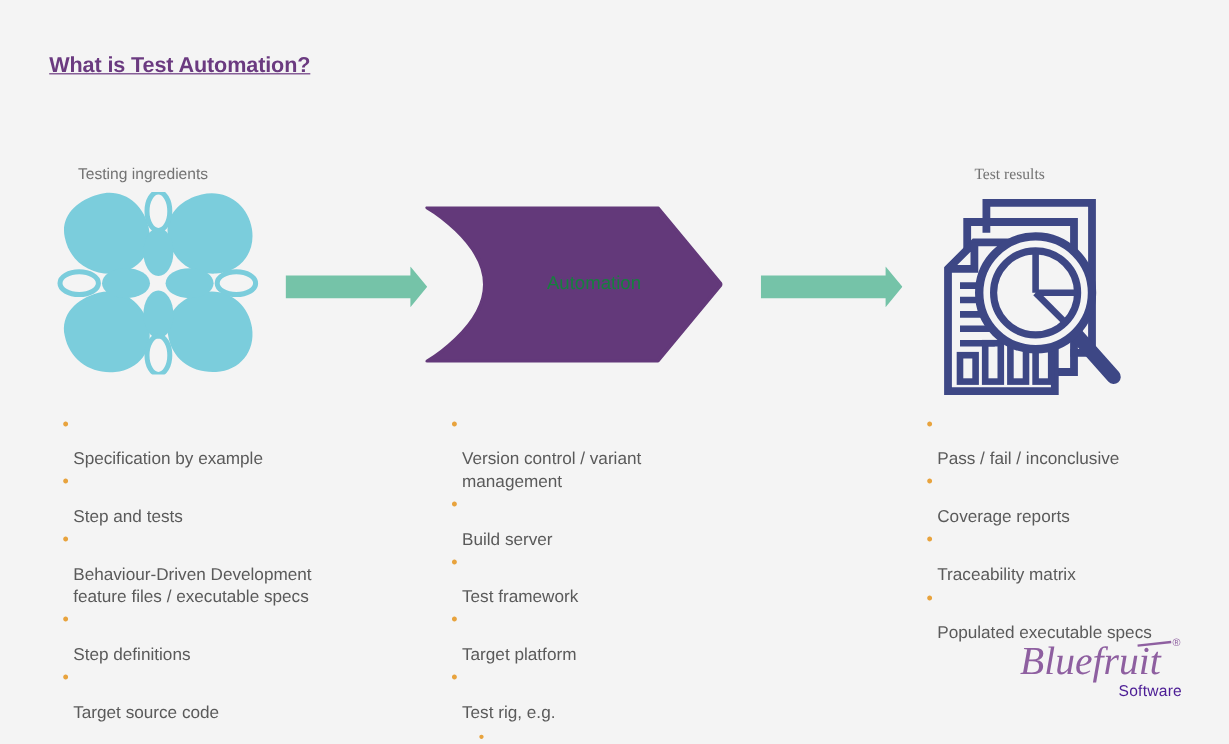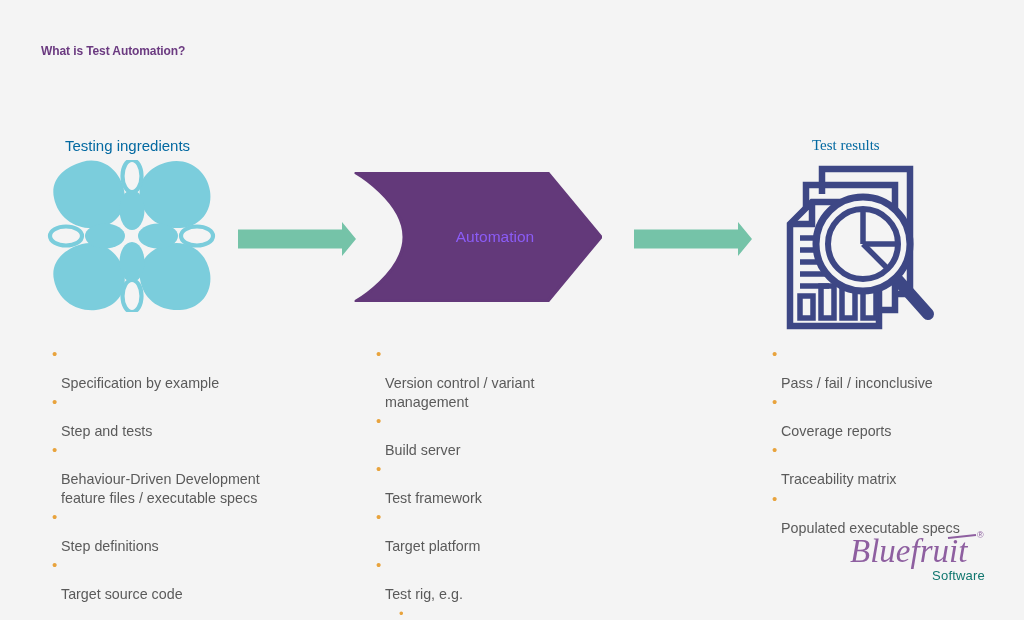--- a/index.html
+++ b/index.html
@@ -14,31 +14,32 @@
     background: #f4f4f4;
     font-family: "Liberation Sans", sans-serif;
     position: relative;
   }
 
   
   .slide-title {
     position: absolute;
     left: 41px;
     top: 44px;
-    font-size: 12px;
+    font-size: 18px;
     font-weight: bold;
     color: #6b3a80;
     letter-spacing: -0.1px;
+    text-decoration: underline;
   }
 
   
   .caption {
     position: absolute;
-    font-size: 15px;
-    color: #0369a1;
+    font-size: 13px;
+    color: #737373;
     white-space: nowrap;
   }
   .caption-left  { left: 65px;  top: 137px; }
   .caption-right { left: 812px; top: 137px; font-family: Liberation Serif, serif; }
 
   
   .blob-cluster {
     position: absolute;
     left: 44px;
     top: 160px;
@@ -66,21 +67,21 @@
   .chevron svg { display: block; }
   .chevron-label {
     position: absolute;
     left: 0; top: 0;
     width: 250px; height: 130px;
     display: flex;
     align-items: center;
     justify-content: center;
     padding-left: 36px;
     font-size: 15.5px;
-    color: #8b5cf6;
+    color: #15803d;
   }
 
   
   .report-icon {
     position: absolute;
     left: 783px;
     top: 164px;
     width: 160px;
     height: 168px;
   }
@@ -130,21 +131,21 @@
     top: 528px;
     width: 138px;
     height: 56px;
   }
   .logo svg { display: block; }
   .logo-sub {
     position: absolute;
     right: 1px;
     bottom: 1px;
     font-size: 13px;
-    color: #0f766e;
+    color: #4c1d95;
     letter-spacing: 0.2px;
   }
 </style>
 </head>
 <body>
 
 <div class="slide-title">What is Test Automation?</div>
 
 <div class="caption caption-left">Testing ingredients</div>
 

